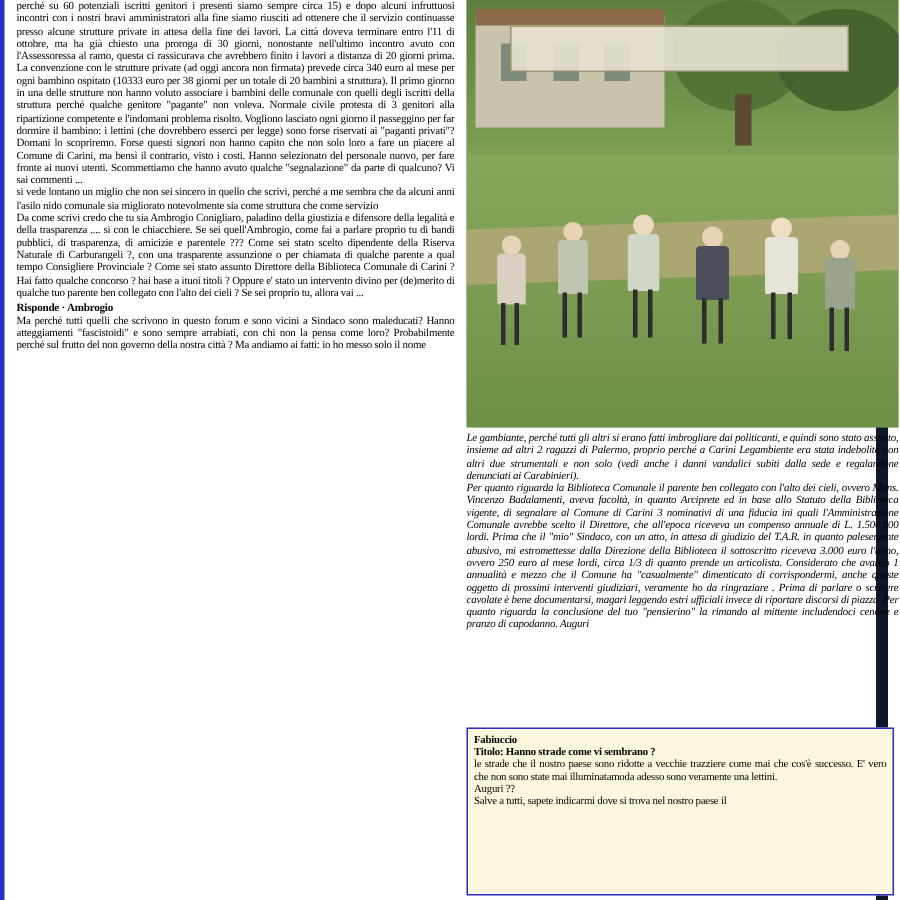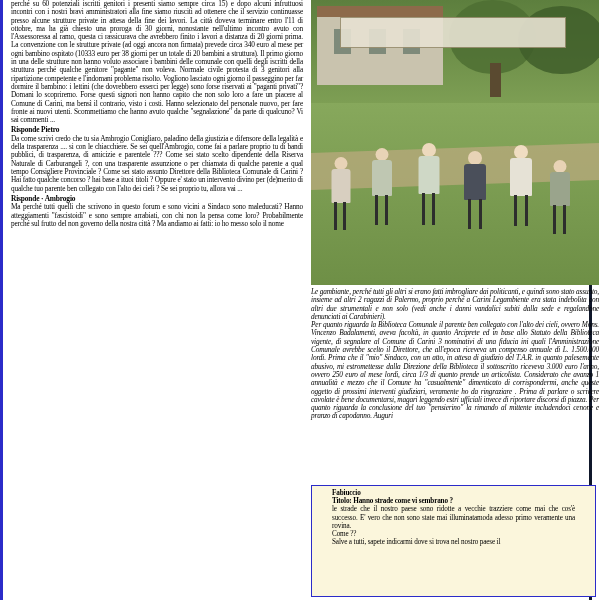--- a/index.html
+++ b/index.html
@@ -7,21 +7,21 @@
     width:600px;height:600px;
     background:#ffffff;
     font-family:"Liberation Serif", serif;
     position:relative;
     overflow:hidden;
   }
   .page{
     position:absolute;
     left:0;top:0;width:592px;height:600px;
     border-left:3px solid #2b2bc9;
-    border-right:3px solid #0f172a;
+    border-right:8px solid #0f172a;
     box-sizing:border-box;
     background:#fff;
   }
   .col-left{
     position:absolute;
     left:8px; top:0; width:292px; height:600px;
   }
   .col-right{
     position:absolute;
     left:308px; top:0; width:288px; height:600px;
@@ -71,21 +71,21 @@
     background:#e7e2d2;opacity:.9;border:1px solid #9a8f70;}
   .boxed{
     position:absolute;
     left:308px;
     top:485px;
     width:285px;
     height:112px;
     border:1px solid #2b2bc9;
     background:#fbf6dc;
     box-sizing:border-box;
-    padding:3px 20px;
+    padding:3px 4px;
   }
   .boxed p{font-size:7.2px;line-height:8.2px;}
   .b-head{font-weight:bold;}
   .tl{font-weight:bold;}
 </style>
 </head>
 <body>
 
 <div class="page">
 
@@ -139,32 +139,32 @@
     <div class="kid" style="left:82%;top:56%;width:26px;height:80px;">
       <div class="head-c" style="top:0;width:13px;height:13px;background:#e8d3b6;"></div>
       <div class="body-c" style="top:12px;width:20px;height:34px;background:#9aa48c;"></div>
       <div class="leg-l" style="left:6px;top:45px;height:29px;"></div>
       <div class="leg-r" style="left:16px;top:45px;height:29px;"></div>
     </div>
   </div>
 
   <div class="col-left">
     <p>perché su 60 potenziali iscritti genitori i presenti siamo sempre circa 15) e dopo alcuni infruttuosi incontri con i nostri bravi amministratori alla fine siamo riusciti ad ottenere che il servizio continuasse presso alcune strutture private in attesa della fine dei lavori. La città doveva terminare entro l'11 di ottobre, ma ha già chiesto una proroga di 30 giorni, nonostante nell'ultimo incontro avuto con l'Assessoressa al ramo, questa ci rassicurava che avrebbero finito i lavori a distanza di 20 giorni prima. La convenzione con le strutture private (ad oggi ancora non firmata) prevede circa 340 euro al mese per ogni bambino ospitato (10333 euro per 38 giorni per un totale di 20 bambini a struttura). Il primo giorno in una delle strutture non hanno voluto associare i bambini delle comunale con quelli degli iscritti della struttura perché qualche genitore "pagante" non voleva. Normale civile protesta di 3 genitori alla ripartizione competente e l'indomani problema risolto. Vogliono lasciato ogni giorno il passeggino per far dormire il bambino: i lettini (che dovrebbero esserci per legge) sono forse riservati ai "paganti privati"? Domani lo scopriremo. Forse questi signori non hanno capito che non solo loro a fare un piacere al Comune di Carini, ma bensì il contrario, visto i costi. Hanno selezionato del personale nuovo, per fare fronte ai nuovi utenti. Scommettiamo che hanno avuto qualche "segnalazione" da parte di qualcuno? Vi sai commenti ...</p>
-    <p class="head">Risponde Pietro</p>
+    <p>si vede lontano un miglio che non sei sincero in quello che scrivi, perché a me sembra che da alcuni anni l'asilo nido comunale sia migliorato notevolmente sia come struttura che come servizio</p>
     <p>Da come scrivi credo che tu sia Ambrogio Conigliaro, paladino della giustizia e difensore della legalità e della trasparenza .... si con le chiacchiere. Se sei quell'Ambrogio, come fai a parlare proprio tu di bandi pubblici, di trasparenza, di amicizie e parentele ??? Come sei stato scelto dipendente della Riserva Naturale di Carburangeli ?, con una trasparente assunzione o per chiamata di qualche parente a qual tempo Consigliere Provinciale ? Come sei stato assunto Direttore della Biblioteca Comunale di Carini ? Hai fatto qualche concorso ? hai base a ituoi titoli ? Oppure e' stato un intervento divino per (de)merito di qualche tuo parente ben collegato con l'alto dei cieli ? Se sei proprio tu, allora vai ...</p>
     <p class="head">Risponde · Ambrogio</p>
     <p>Ma perché tutti quelli che scrivono in questo forum e sono vicini a Sindaco sono maleducati? Hanno atteggiamenti "fascistoidi" e sono sempre arrabiati, con chi non la pensa come loro? Probabilmente perché sul frutto del non governo della nostra città ? Ma andiamo ai fatti: io ho messo solo il nome</p>
   </div>
 
   <div class="col-right" style="top:288px;height:195px;font-style:italic;">
     <p>Le gambiante, perché tutti gli altri si erano fatti imbrogliare dai politicanti, e quindi sono stato assunto, insieme ad altri 2 ragazzi di Palermo, proprio perché a Carini Legambiente era stata indebolita con altri due strumentali e non solo (vedi anche i danni vandalici subiti dalla sede e regalandone denunciati ai Carabinieri).</p>
     <p>Per quanto riguarda la Biblioteca Comunale il parente ben collegato con l'alto dei cieli, ovvero Mons. Vincenzo Badalamenti, aveva facoltà, in quanto Arciprete ed in base allo Statuto della Biblioteca vigente, di segnalare al Comune di Carini 3 nominativi di una fiducia ini quali l'Amministrazione Comunale avrebbe scelto il Direttore, che all'epoca riceveva un compenso annuale di L. 1.500.000 lordi. Prima che il "mio" Sindaco, con un atto, in attesa di giudizio del T.A.R. in quanto palesemente abusivo, mi estromettesse dalla Direzione della Biblioteca il sottoscritto riceveva 3.000 euro l'anno, ovvero 250 euro al mese lordi, circa 1/3 di quanto prende un articolista. Considerato che avanzo 1 annualità e mezzo che il Comune ha "casualmente" dimenticato di corrispondermi, anche queste oggetto di prossimi interventi giudiziari, veramente ho da ringraziare . Prima di parlare o scrivere cavolate è bene documentarsi, magari leggendo estri ufficiali invece di riportare discorsi di piazza. Per quanto riguarda la conclusione del tuo "pensierino" la rimando al mittente includendoci cenone e pranzo di capodanno. Auguri</p>
   </div>
 
   <div class="boxed">
     <p class="b-head">Fabiuccio</p>
     <p class="tl">Titolo: Hanno strade come vi sembrano ?</p>
-    <p>le strade che il nostro paese sono ridotte a vecchie trazziere come mai che cos'è successo. E' vero che non sono state mai illuminatamoda adesso primo veramente una rovina.</p>
-    <p>Come ??</p>
+    <p>le strade che il nostro paese sono ridotte a vecchie trazziere come mai che cos'è successo. E' vero che non sono state mai illuminatamoda adesso sono veramente una lettini.</p>
+    <p>Auguri ??</p>
     <p>Salve a tutti, sapete indicarmi dove si trova nel nostro paese il</p>
   </div>
 
 </div>
 
 </body></html>

